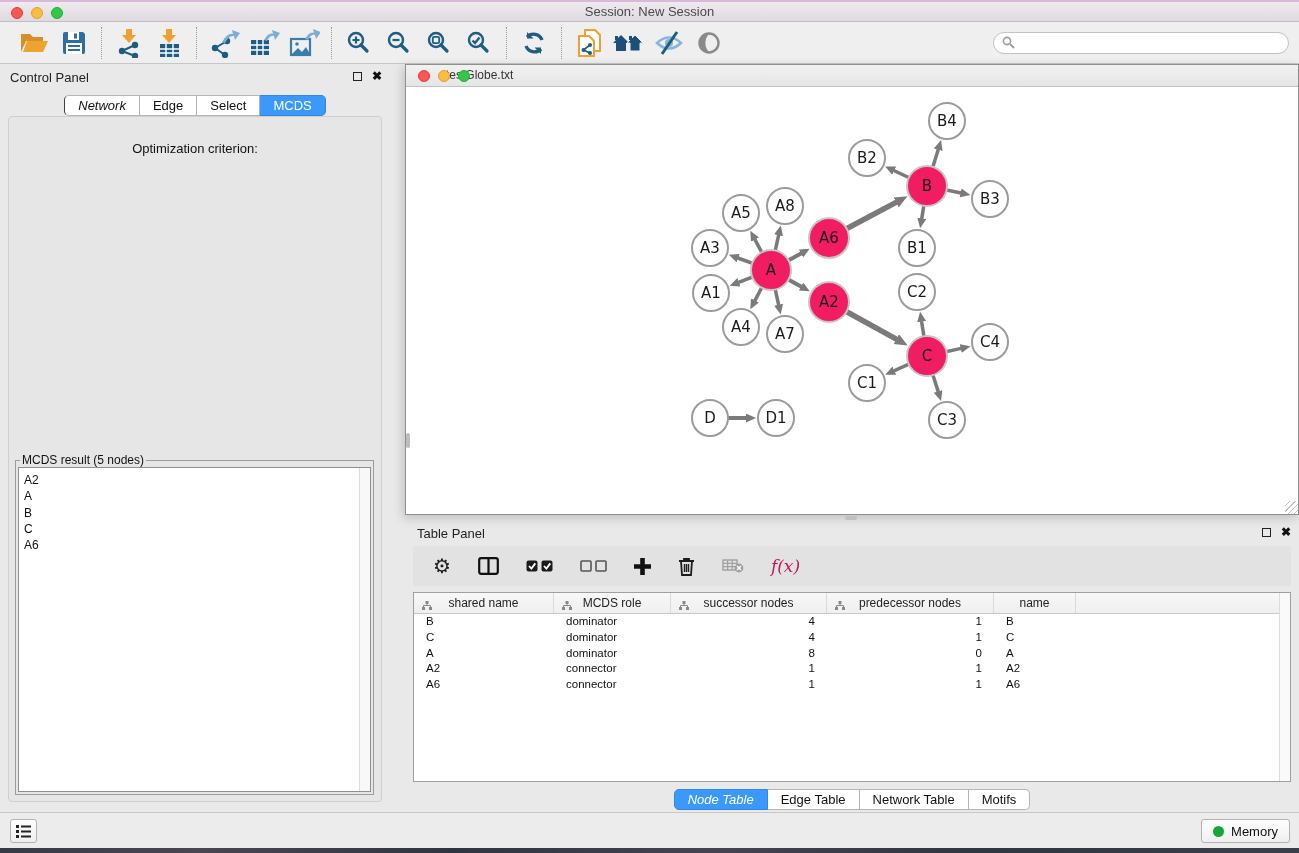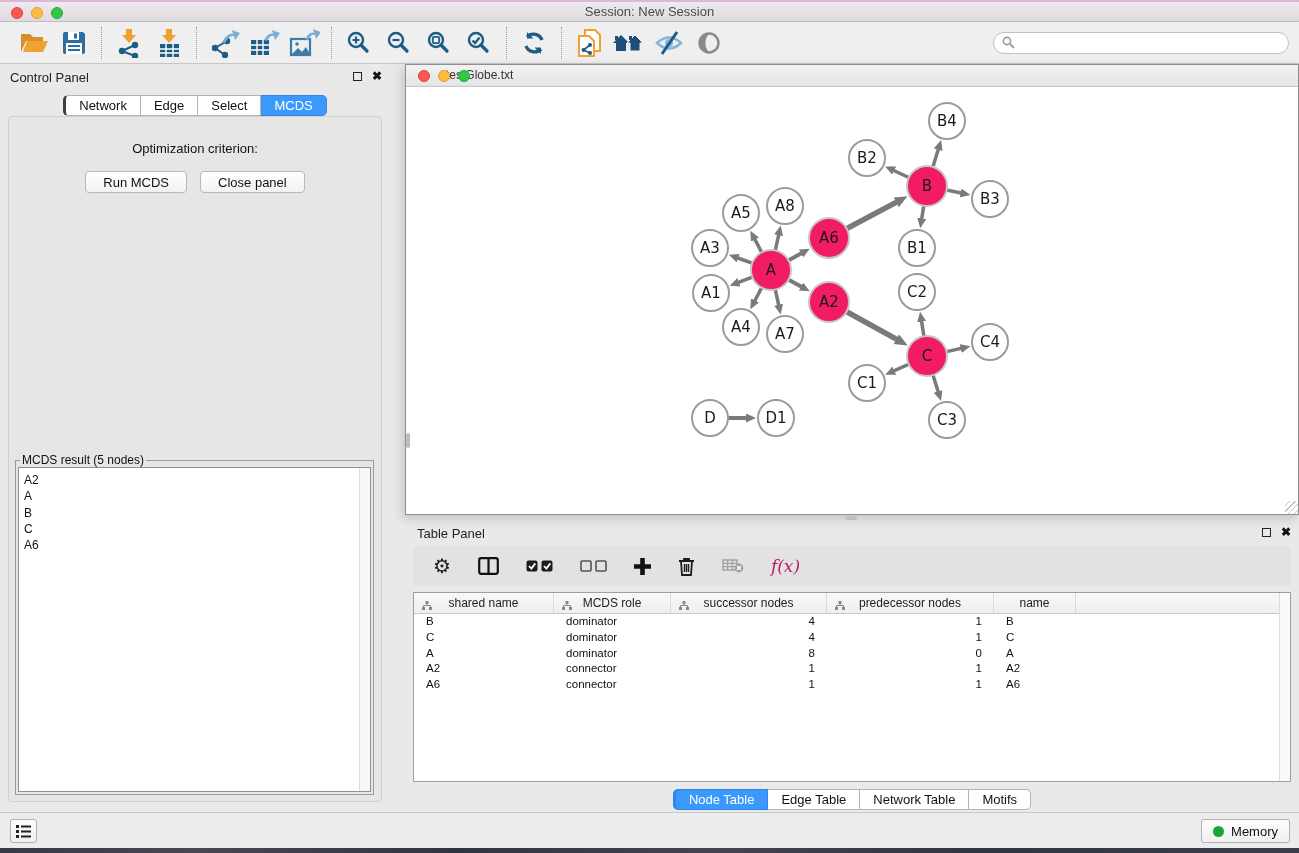--- a/index.html
+++ b/index.html
@@ -31,21 +31,21 @@
   .control-panel { position:absolute; left:0; top:64px; width:390px; height:748px; }
   .panel-head { position:relative; height:26px; }
   .panel-head .ptitle { position:absolute; left:10px; top:6px; font-size:13px; color:#222; }
   .wbtns { position:absolute; right:8px; top:6px; display:flex; gap:10px; align-items:center; }
   .float-btn { width:9px; height:9px; border:1.5px solid #222; display:inline-block; }
   .close-btn { font-size:12px; font-weight:bold; color:#111; line-height:12px; }
   .seg-row { position:absolute; left:0; right:0; display:flex; justify-content:center; z-index:3; }
   .cp-tabs-row { top:31px; }
   .seg-item { height:21px; line-height:19px; padding:0 13px; font-size:13px; color:#111;
     background:#fff; border:1px solid #b5b5b5; border-left:none; }
-  .seg-item:first-child { border-left:3px solid #404040; border-radius:5px 0 0 5px; }
+  .seg-item:first-child { border-left:1px solid #404040; border-radius:5px 0 0 5px;font-style:italic; }
   .seg-item:last-child { border-radius:0 5px 5px 0; }
   .seg-item.active { background:#3b99fc; border-color:#2f85e8; color:#fff; }
   .cp-content { position:absolute; left:8px; right:8px; top:52px; bottom:10px;
     background:#e6e6e6; border:1px solid #cfcfcf; border-radius:4px; }
   .opt-label { margin-top:24px; text-align:center; font-size:13px; color:#111; }
   .cselect { position:relative; margin:9px auto 0; width:314px; height:23px; background:#fff;
     border:1px solid #b5b5b5; border-radius:4px; font-size:13px; color:#111;
     display:flex; align-items:center; padding-left:9px; }
   .cselect .spin { position:absolute; right:1px; top:1px; bottom:1px; width:18px; border-radius:0 3px 3px 0;
     background:linear-gradient(#6cb0f8,#2b7de9); display:flex; flex-direction:column;
@@ -273,24 +273,20 @@
       </span>
     </div>
     <div class="seg-row cp-tabs-row" id="cp-tabs">
         <span class="seg-item">Network</span>
         <span class="seg-item">Edge</span>
         <span class="seg-item">Select</span>
         <span class="seg-item active">MCDS</span>
       </div>
     <div class="cp-content">
       <div class="opt-label">Optimization criterion:</div>
-      <div class="btn-row">
-        <button class="pbtn">Run MCDS</button>
-        <button class="pbtn">Close panel</button>
-      </div>
       <fieldset class="result-box">
         <legend>MCDS result (5 nodes)</legend>
         <div class="result-list" id="mcds-list">
           <span class="vtrack"></span>
         <div class="result-item">A2</div>
             <div class="result-item">A</div>
             <div class="result-item">B</div>
             <div class="result-item">C</div>
             <div class="result-item">A6</div>
           </div>

